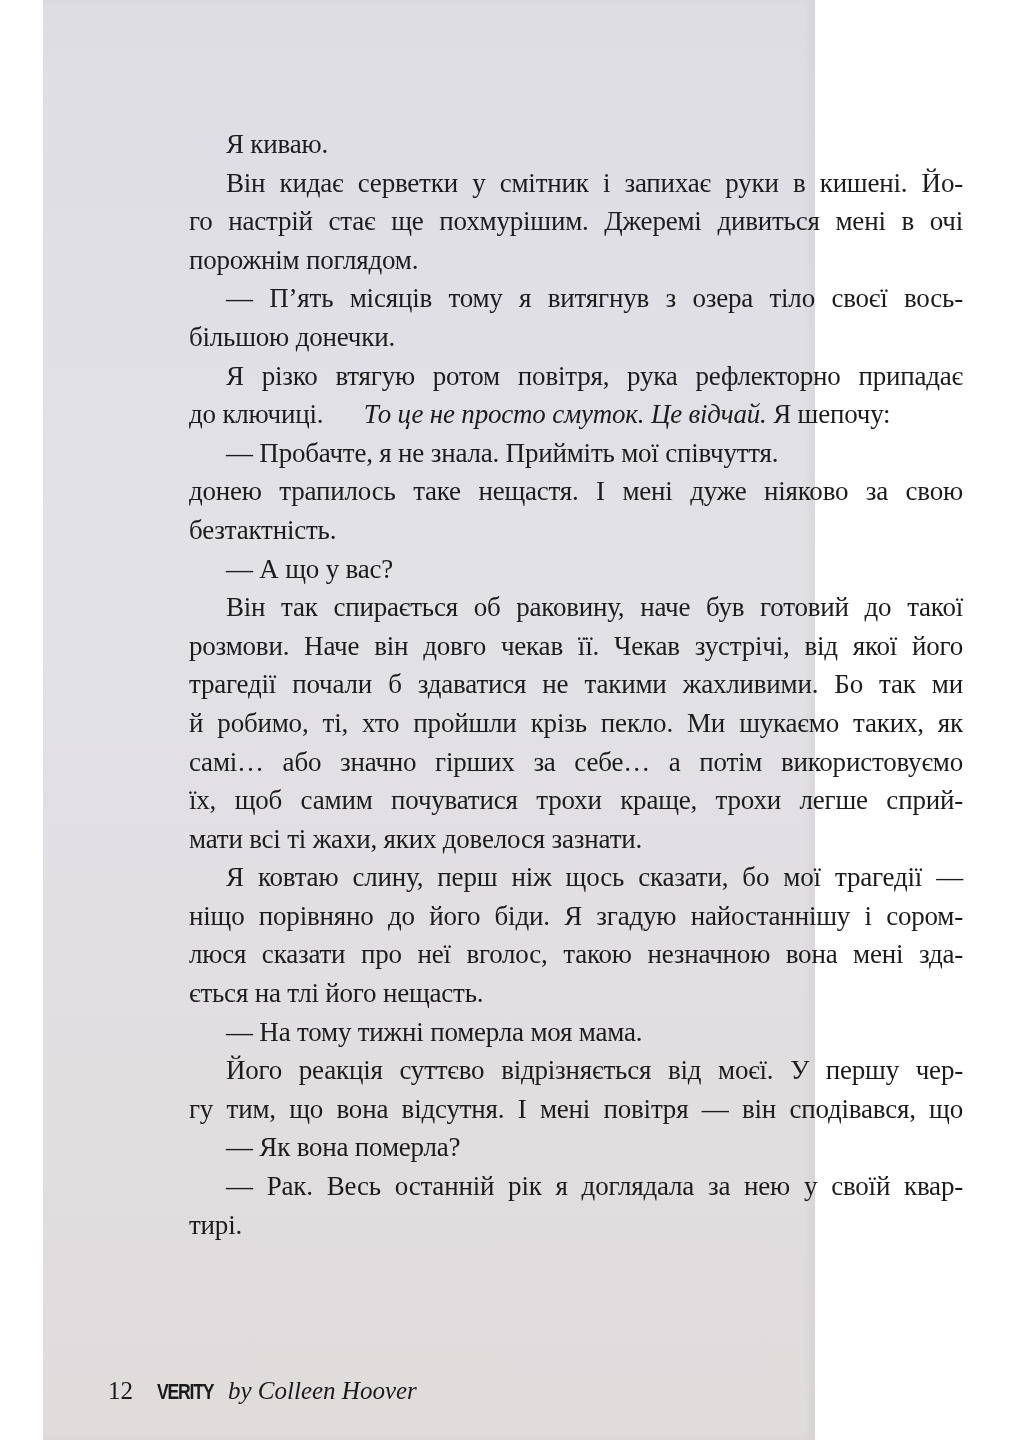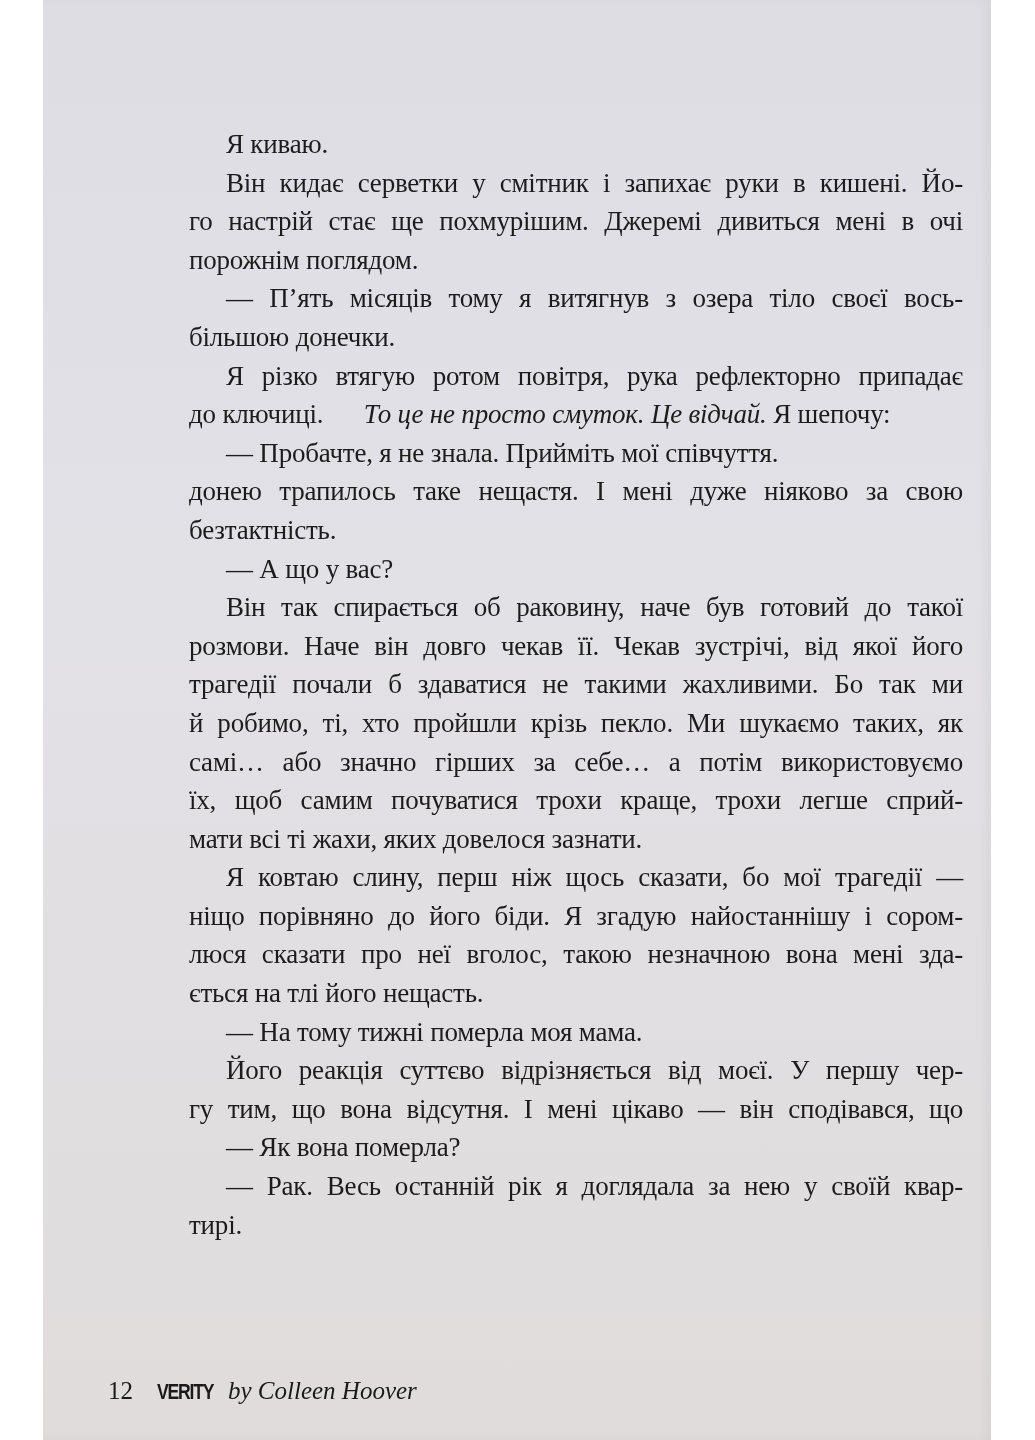--- a/index.html
+++ b/index.html
@@ -5,21 +5,21 @@
   html, body { margin: 0; padding: 0; }
   body {
     width: 1035px; height: 1440px;
     background: #ffffff;
     position: relative;
     overflow: hidden;
   }
   .page {
     position: absolute;
     left: 43px; top: 0;
-    width: 948px; height: 1440px;
+    width: 772px; height: 1440px;
     background: linear-gradient(180deg, #dedde4 0%, #e2e1e6 40%, #e0dcdc 100%);
     box-shadow: inset -6px 0 10px rgba(0,0,0,0.04);
   }
   .text-block {
     position: absolute;
     left: 146px; top: 125px;
     width: 774px;
     font-family: "Liberation Serif", "DejaVu Serif", serif;
     font-size: 27px;
     line-height: 38.6px;
@@ -80,21 +80,21 @@
       <span class="line"><span>й робимо, ті, хто пройшли крізь пекло. Ми шукаємо таких, як</span></span>
       <span class="line"><span>самі… або значно гірших за себе… а потім використовуємо</span></span>
       <span class="line"><span>їх, щоб самим почуватися трохи краще, трохи легше сприй-</span></span>
       <span class="line last"><span>мати всі ті жахи, яких довелося зазнати.</span></span>
       <span class="line indent"><span>Я ковтаю слину, перш ніж щось сказати, бо мої трагедії —</span></span>
       <span class="line"><span>ніщо порівняно до його біди. Я згадую найостаннішу і сором-</span></span>
       <span class="line"><span>люся сказати про неї вголос, такою незначною вона мені зда-</span></span>
       <span class="line last"><span>ється на тлі його нещасть.</span></span>
       <span class="line indent last"><span>— На тому тижні померла моя мама.</span></span>
       <span class="line indent"><span>Його реакція суттєво відрізняється від моєї. У першу чер-</span></span>
-      <span class="line"><span>гу тим, що вона відсутня. І мені цікаво — він сподівався, що</span></span>
+      <span class="line"><span>гу тим, що вона відсутня. І мені повітря — він сподівався, що</span></span>
       <span class="line indent last"><span>— Як вона померла?</span></span>
       <span class="line indent"><span>— Рак. Весь останній рік я доглядала за нею у своїй квар-</span></span>
       <span class="line last"><span>тирі.</span></span>
     </div>
   <div class="footer">
     <span class="pnum">12</span>
     <span class="book">VERITY</span>
     <span class="by">by Colleen Hoover</span>
   </div>
 </div>

